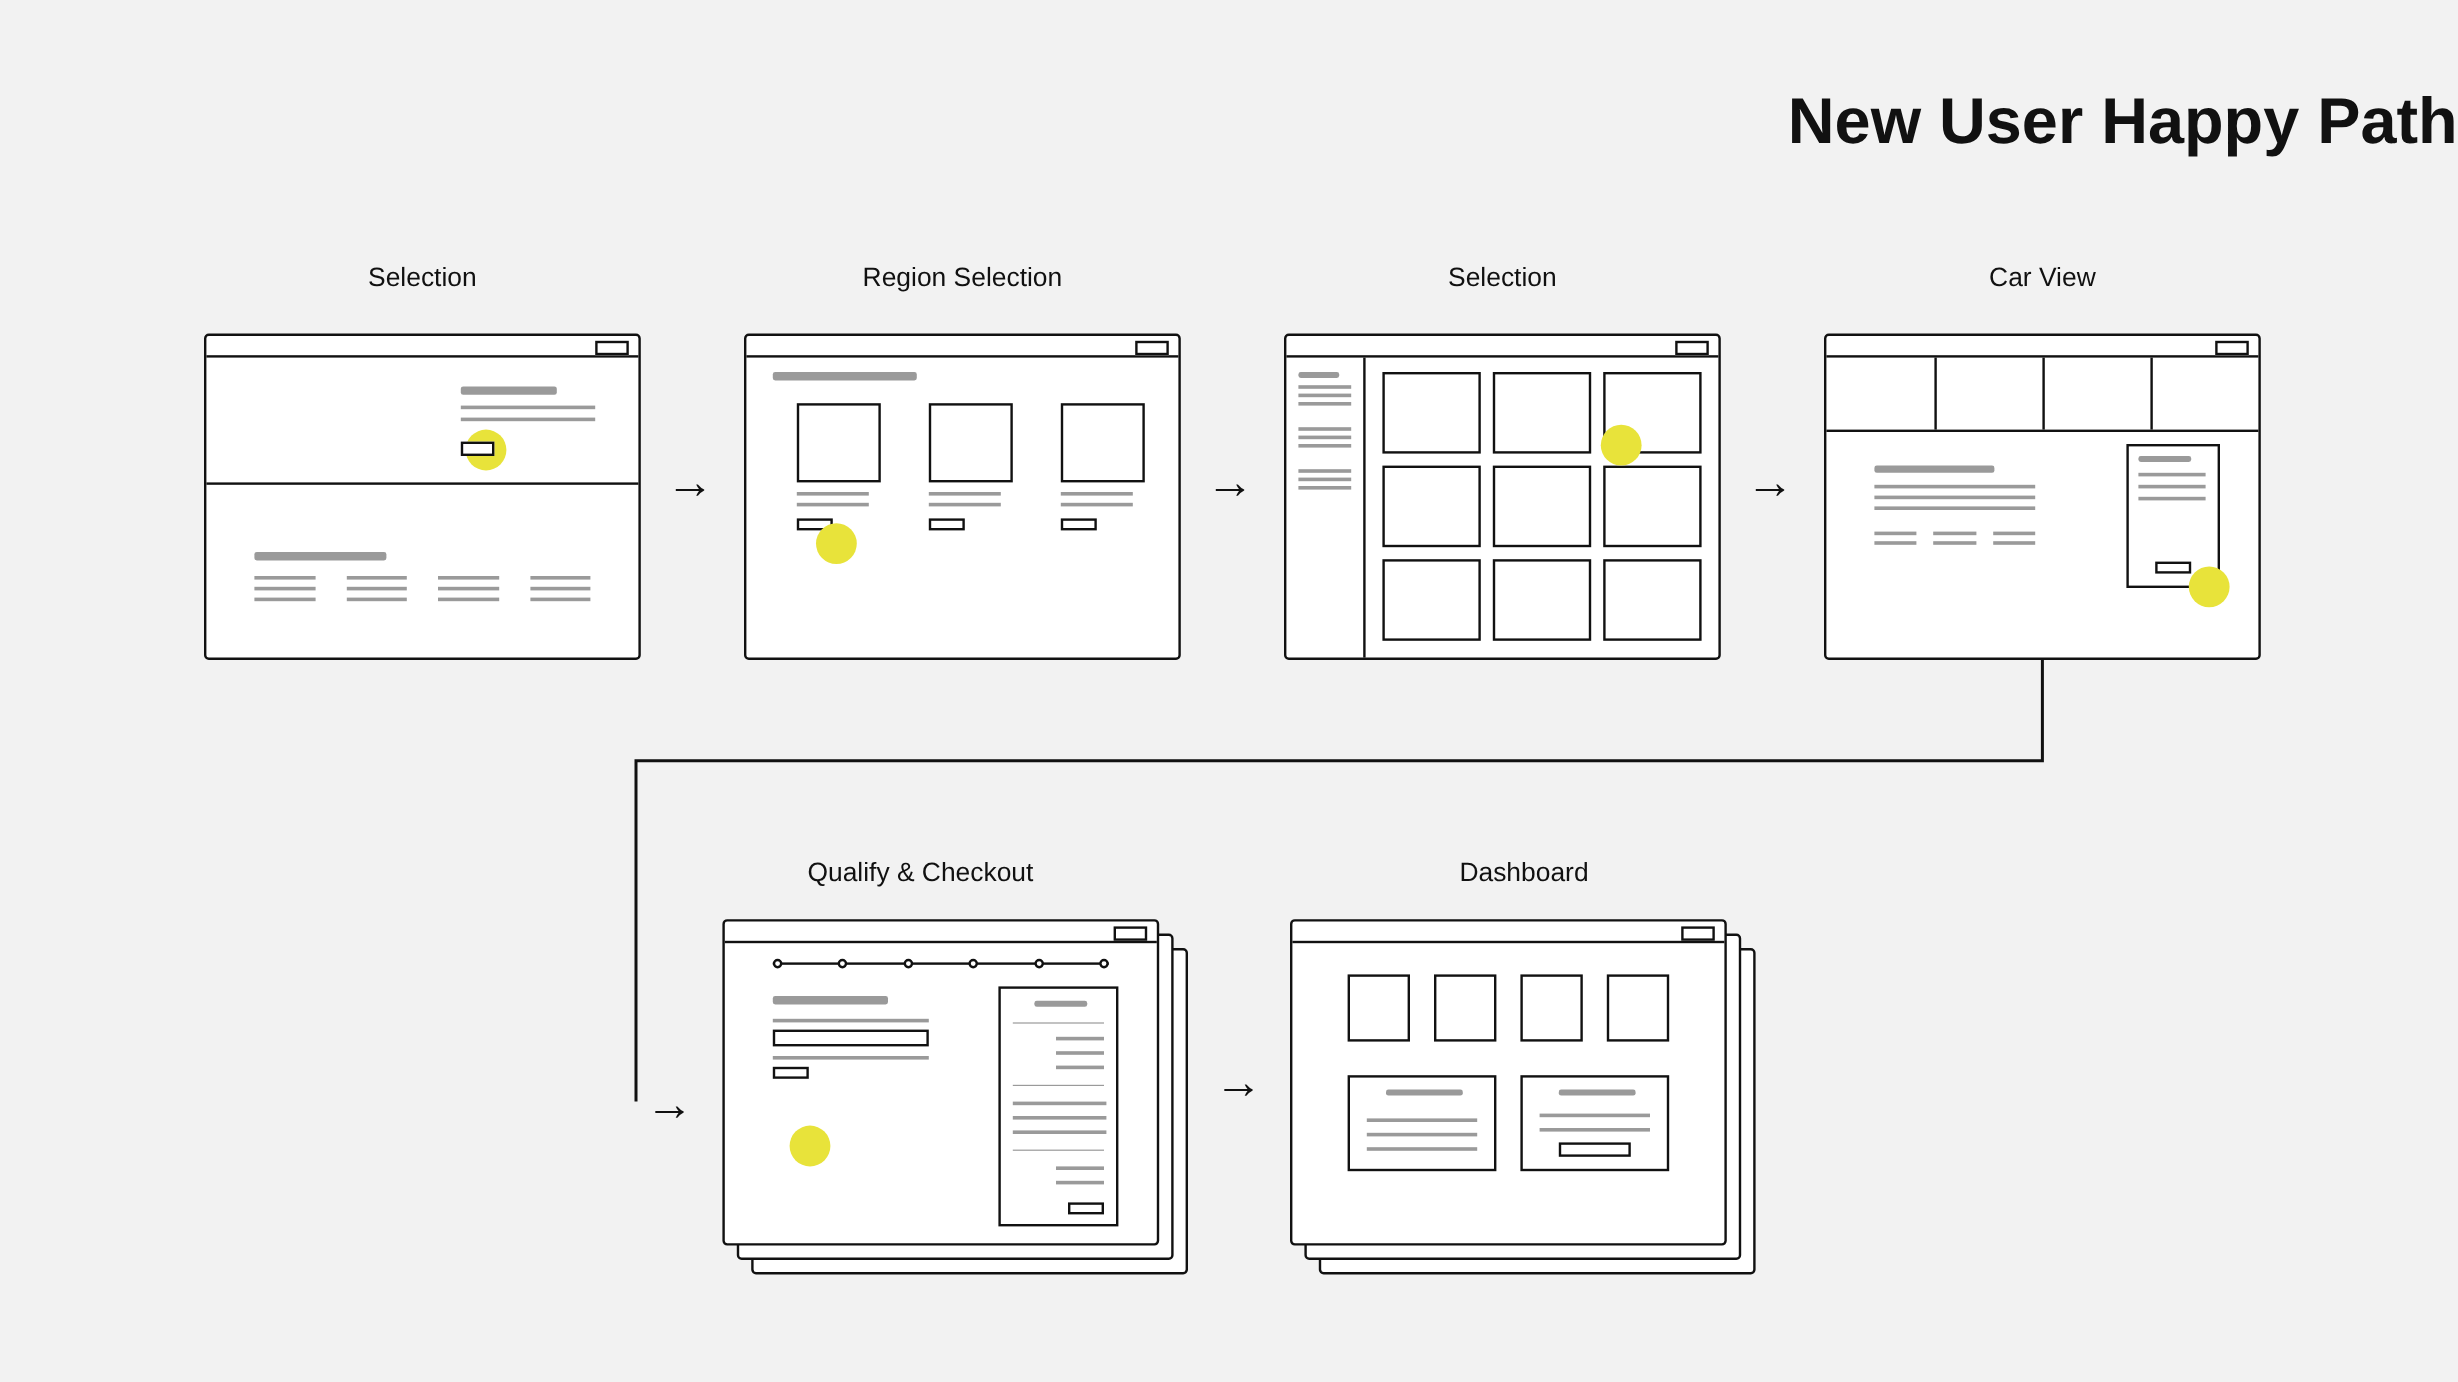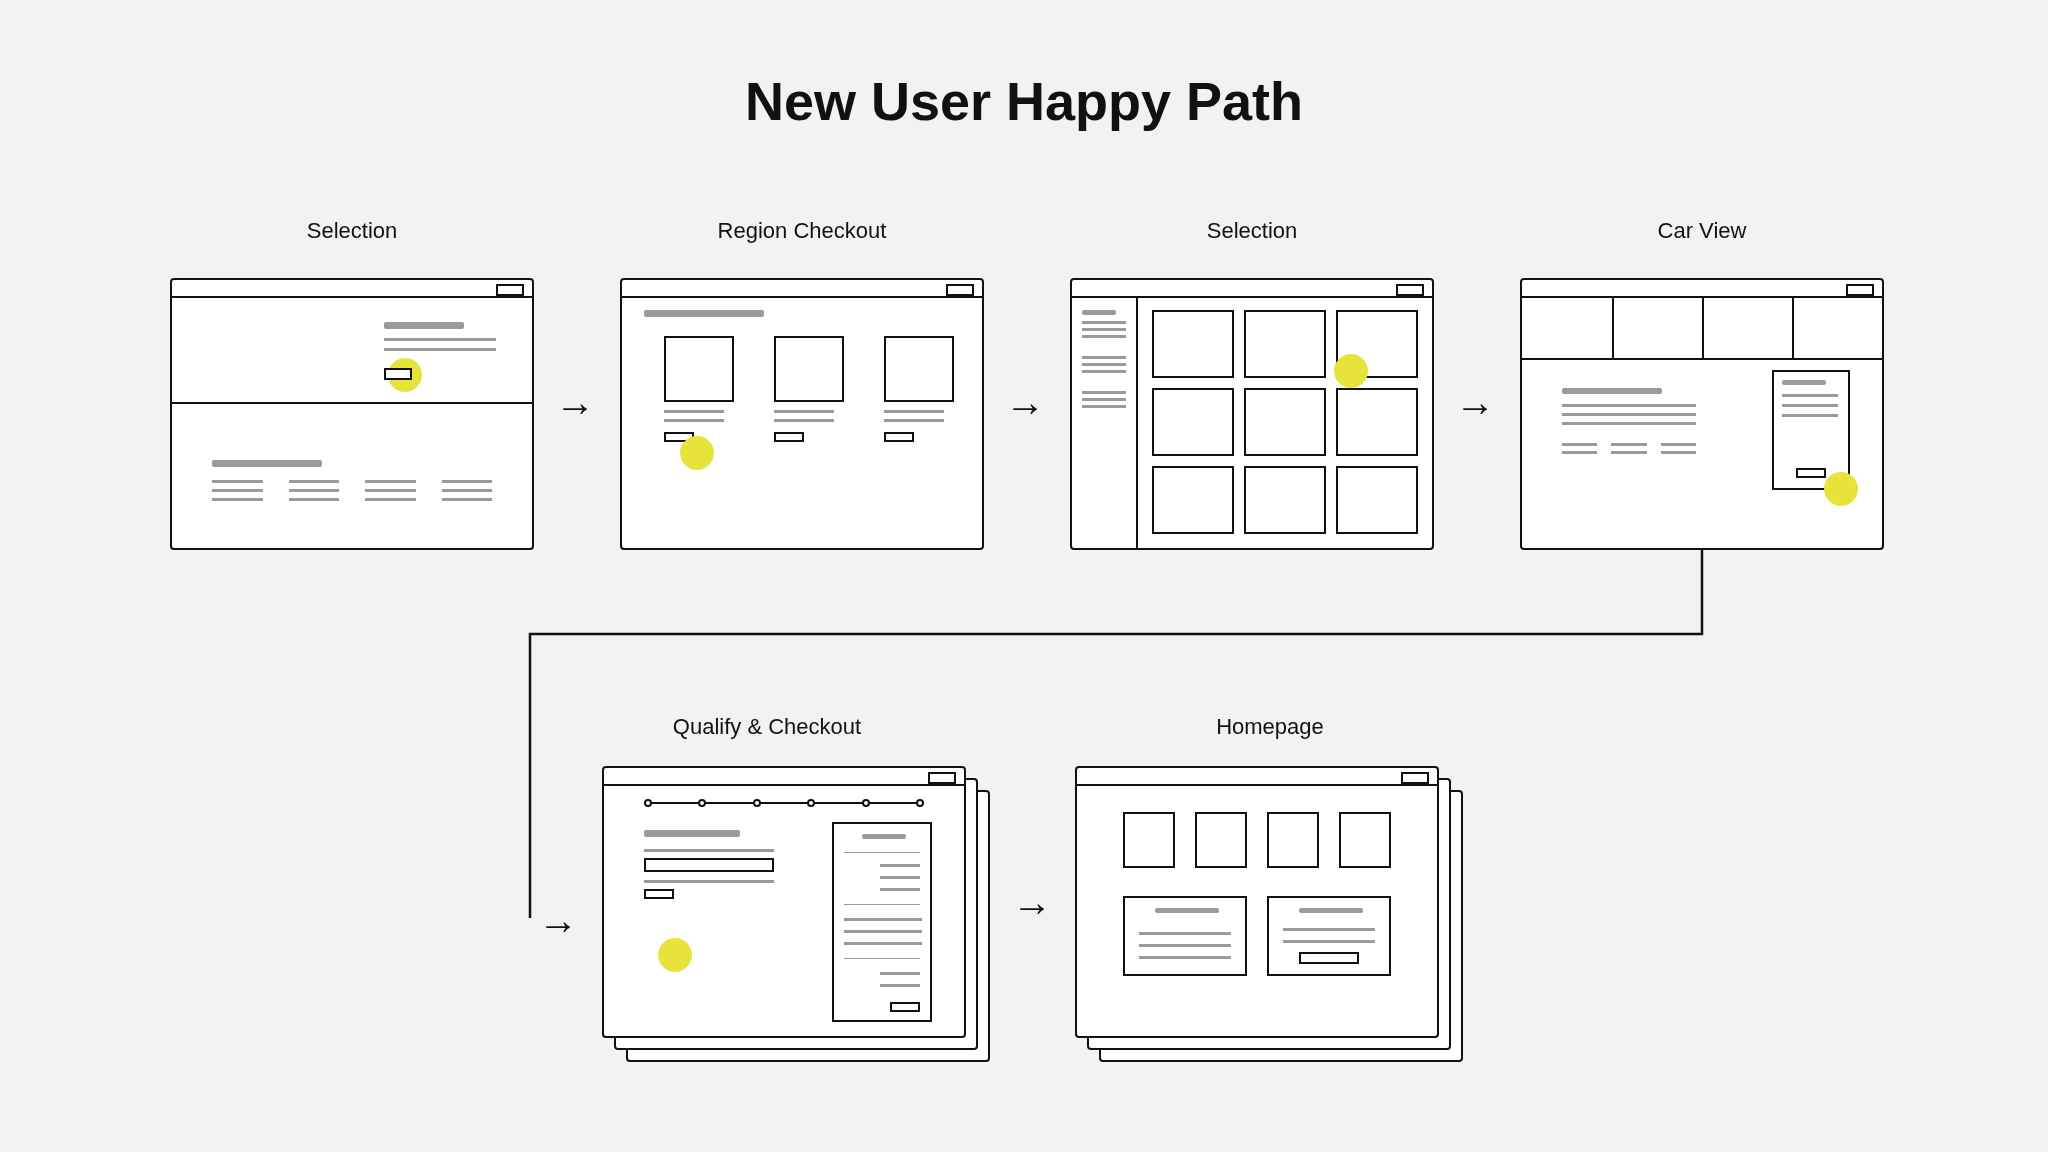--- a/index.html
+++ b/index.html
@@ -9,21 +9,21 @@
     font-family: -apple-system, BlinkMacSystemFont, "Segoe UI", Helvetica, Arial, sans-serif;
     width: 2048px;
     height: 1152px;
     position: relative;
     color: #111;
   }
   .title {
     position: absolute;
     left: 0; right: 0;
     top: 70px;
-    text-align: center;
+    text-align: right;
     font-size: 54px;
     font-weight: 600;
   }
   .step-label {
     position: absolute;
     font-size: 22px;
     font-weight: 500;
     text-align: center;
   }
   .frame {
@@ -66,21 +66,21 @@
     border: 2px solid #111;
     border-radius: 4px;
   }
 </style>
 </head>
 <body>
 
 <div class="title">New User Happy Path</div>
 
 <div class="step-label" style="left:170px; top:218px; width:364px;">Selection</div>
-<div class="step-label" style="left:620px; top:218px; width:364px;">Region Checkout</div>
+<div class="step-label" style="left:620px; top:218px; width:364px;">Region Selection</div>
 <div class="step-label" style="left:1070px; top:218px; width:364px;">Selection</div>
 <div class="step-label" style="left:1520px; top:218px; width:364px;">Car View</div>
 
 <div class="frame" style="left:170px; top:278px; width:364px; height:272px;">
   <div class="titlebar"></div>
   <div style="position:absolute; left:0; top:122px; right:0; border-top:2px solid #111;"></div>
   <div class="grey-bar" style="position:absolute; left:212px; top:42px; width:80px; height:7px;"></div>
   <div class="grey-line" style="position:absolute; left:212px; top:58px; width:112px;"></div>
   <div class="grey-line" style="position:absolute; left:212px; top:68px; width:112px;"></div>
   <div class="yellow-dot" style="left:216px; top:78px;"></div>
@@ -211,21 +211,21 @@
   <div class="yellow-dot" style="right:24px; top:192px;"></div>
 </div>
 
 <svg style="position:absolute; left:520px; top:550px; width:1200px; height:400px; overflow:visible;" viewBox="0 0 1200 400">
   <path d="M 1182 0 L 1182 84 L 10 84 L 10 368" fill="none" stroke="#111" stroke-width="2.5"></path>
 </svg>
 
 <div class="arrow" style="left:538px; top:900px;">→</div>
 
 <div class="step-label" style="left:572px; top:714px; width:390px;">Qualify &amp; Checkout</div>
-<div class="step-label" style="left:1075px; top:714px; width:390px;">Homepage</div>
+<div class="step-label" style="left:1075px; top:714px; width:390px;">Dashboard</div>
 
 <div class="stack-shadow" style="left:626px; top:790px; width:364px; height:272px;"></div>
 <div class="stack-shadow" style="left:614px; top:778px; width:364px; height:272px;"></div>
 <div class="frame" style="left:602px; top:766px; width:364px; height:272px;">
   <div class="titlebar"></div>
 
   <div style="position:absolute; left:40px; top:34px; right:40px; height:2px; background:#111;"></div>
   <div style="position:absolute; left:40px; top:31px; right:40px; display:flex; justify-content:space-between;">
     <div style="width:8px;height:8px;border:2px solid #111;border-radius:50%;background:#fff;"></div>
     <div style="width:8px;height:8px;border:2px solid #111;border-radius:50%;background:#fff;"></div>

